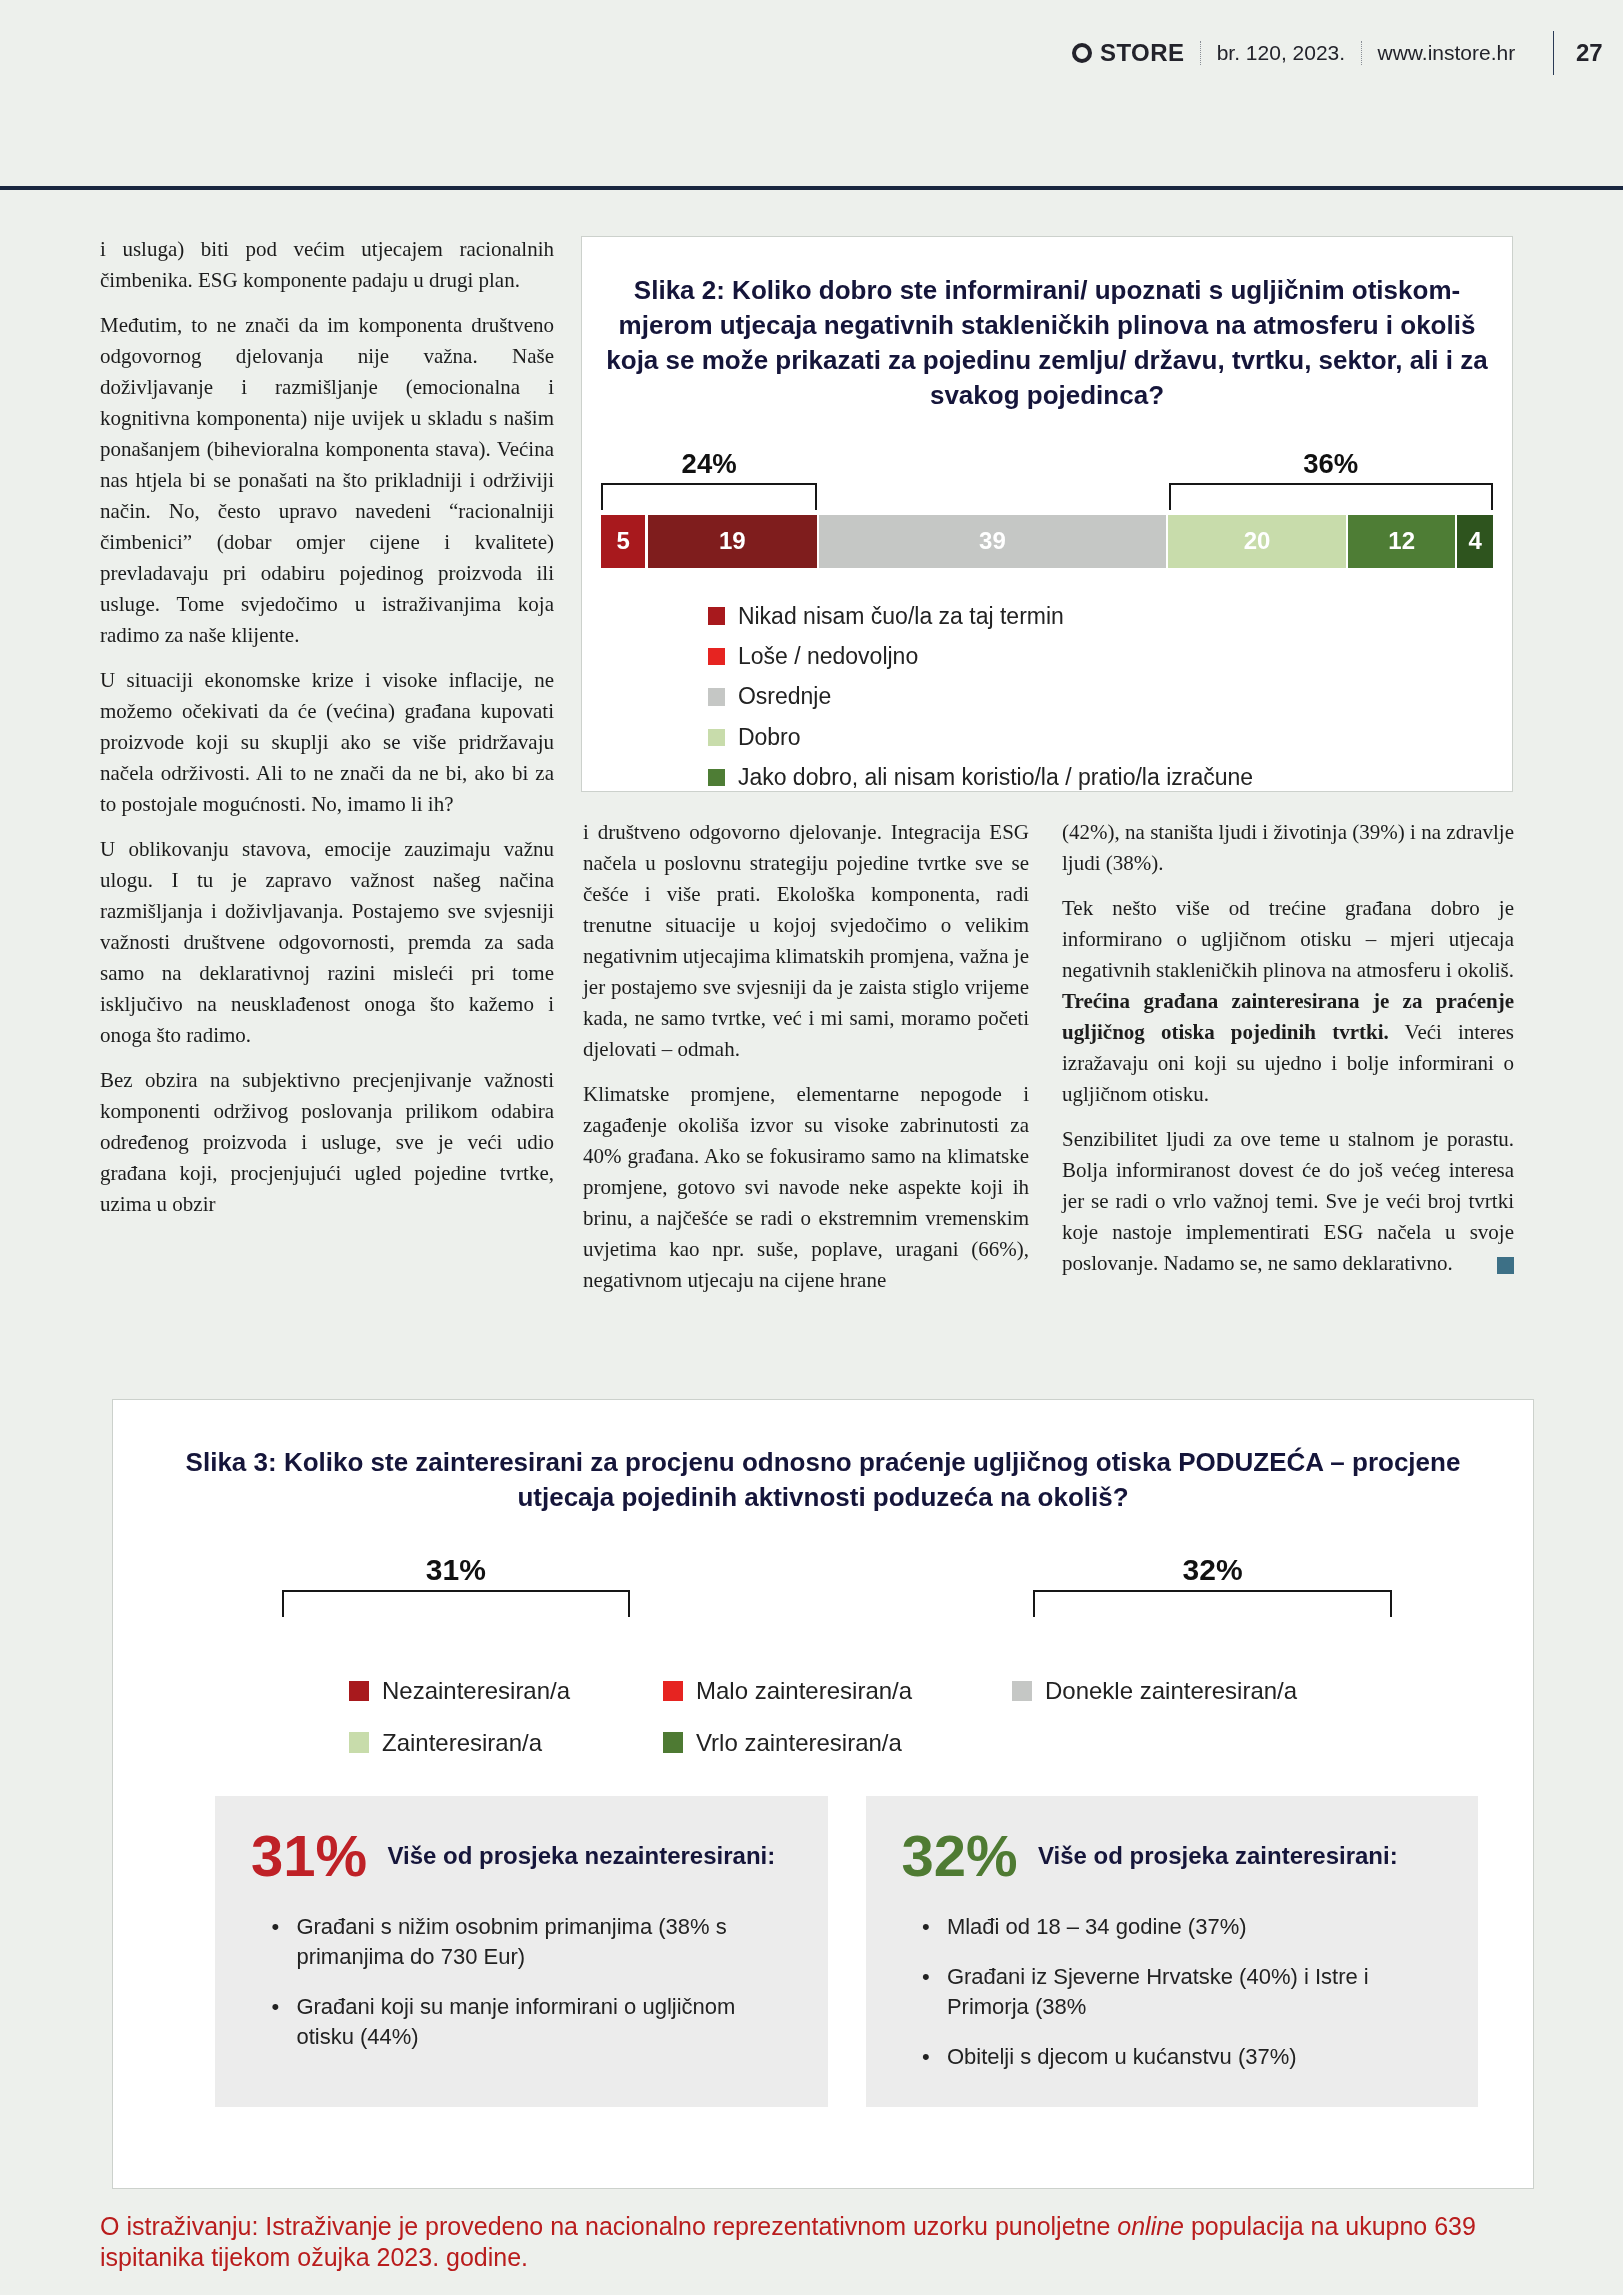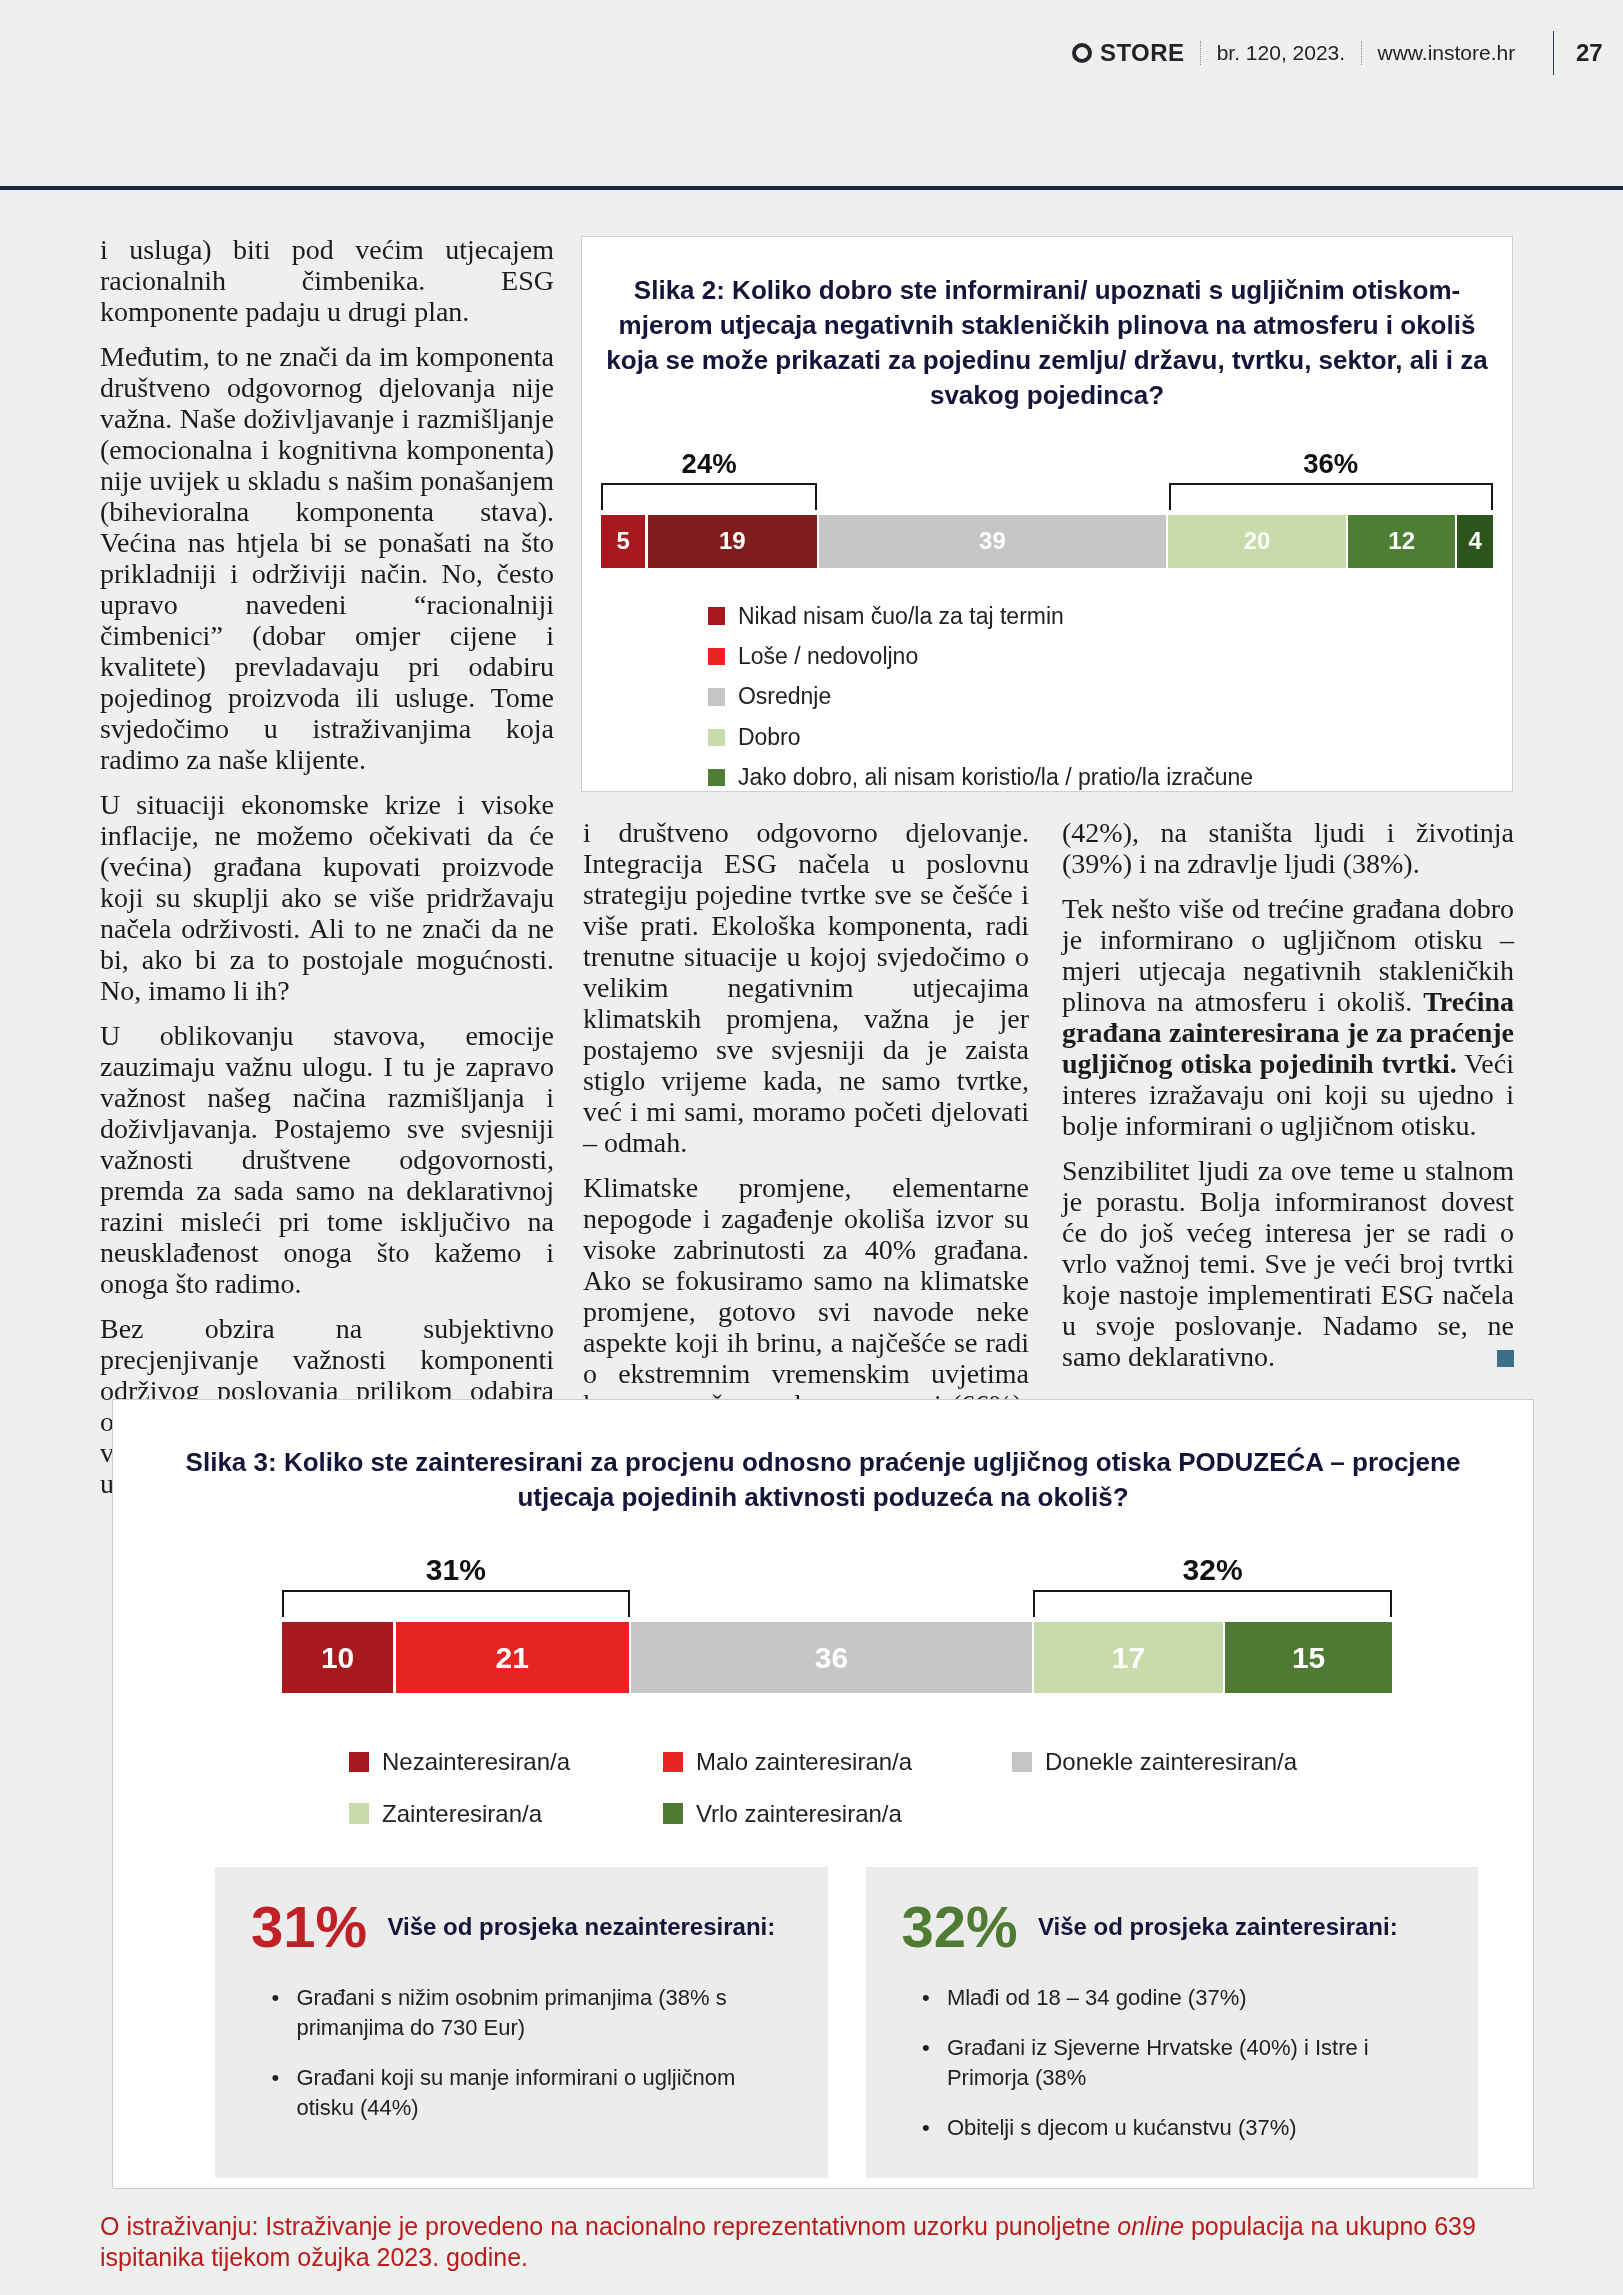--- a/index.html
+++ b/index.html
@@ -16,21 +16,21 @@
     display:flex; justify-content:flex-end; align-items:center; gap:15.7px;
     font-family:"Liberation Sans", sans-serif; font-size:21px; color:#23232b;
   }
   .brand { display:flex; align-items:center; gap:7.9px; font-weight:bold; font-size:24px; letter-spacing:0.4px; }
   .logo-ring { width:20.4px; height:20.4px; border:4.7px solid #23232b; border-radius:50%; }
   .hsep { width:0; height:23.6px; border-left:1.6px dotted #8a8f96; }
   .pagenum { font-weight:bold; font-size:24px; margin-left:22px; padding-left:22px; border-left:1.6px solid #2a3a55; line-height:44px; }
   .rule { position:absolute; top:186px; left:0; width:1623px; height:3.9px; background:#1a2740; }
 
   
-  .col { position:absolute; font-size:28px; line-height:31px; text-align:justify; color:#1c1c1c; }
+  .col { position:absolute; font-size:21px; line-height:31px; text-align:justify; color:#1c1c1c; }
   .col p { margin-bottom:14px; }
   .col1 { left:100px;  top:234px;  width:454px; }
   .col2 { left:583px;  top:817px; width:446px;font-family:Liberation Serif, serif; }
   .col3 { left:1062px; top:817px; width:452px; }
   .last-para { position:relative; }
   .endmark { position:absolute; right:0; bottom:4.7px; width:17.3px; height:17.3px; background:#3d7086; }
 
   
   .chartbox { position:absolute; background:#ffffff; border:1.6px solid #ccd1cc; font-family:"Liberation Sans", sans-serif; }
   .box2 { left:581px; top:236px;  width:932px; height:556px;  padding:23.6px 19px 0; }
@@ -167,27 +167,20 @@
     <div class="chart-title">Slika 3: Koliko ste zainteresirani za procjenu odnosno praćenje ugljičnog otiska PODUZEĆA – procjene utjecaja pojedinih aktivnosti poduzeća na okoliš?</div>
     <div class="w3">
       <div class="bracket-row">
           <div class="bracket" style="left: 0%; width: 31.3131%;">
             <span class="bracket-label">31%</span>
           </div>
           <div class="bracket" style="left: 67.6768%; width: 32.3232%;">
             <span class="bracket-label">32%</span>
           </div>
         </div>
-      <div class="bar">
-          <div class="seg" style="flex: 10 1 0px; background: rgb(168, 25, 29);">10</div>
-          <div class="seg" style="flex: 21 1 0px; background: rgb(230, 36, 33);">21</div>
-          <div class="seg" style="flex: 36 1 0px; background: rgb(197, 199, 197);">36</div>
-          <div class="seg" style="flex: 17 1 0px; background: rgb(200, 220, 171);">17</div>
-          <div class="seg" style="flex: 15 1 0px; background: rgb(78, 122, 51);">15</div>
-        </div>
     </div>
     <div class="legend-h">
         <div class="legend-item">
           <span class="swatch" style="background: rgb(168, 25, 29);"></span>
           <span class="legend-label">Nezainteresiran/a</span>
         </div>
         <div class="legend-item">
           <span class="swatch" style="background: rgb(230, 36, 33);"></span>
           <span class="legend-label">Malo zainteresiran/a</span>
         </div>

